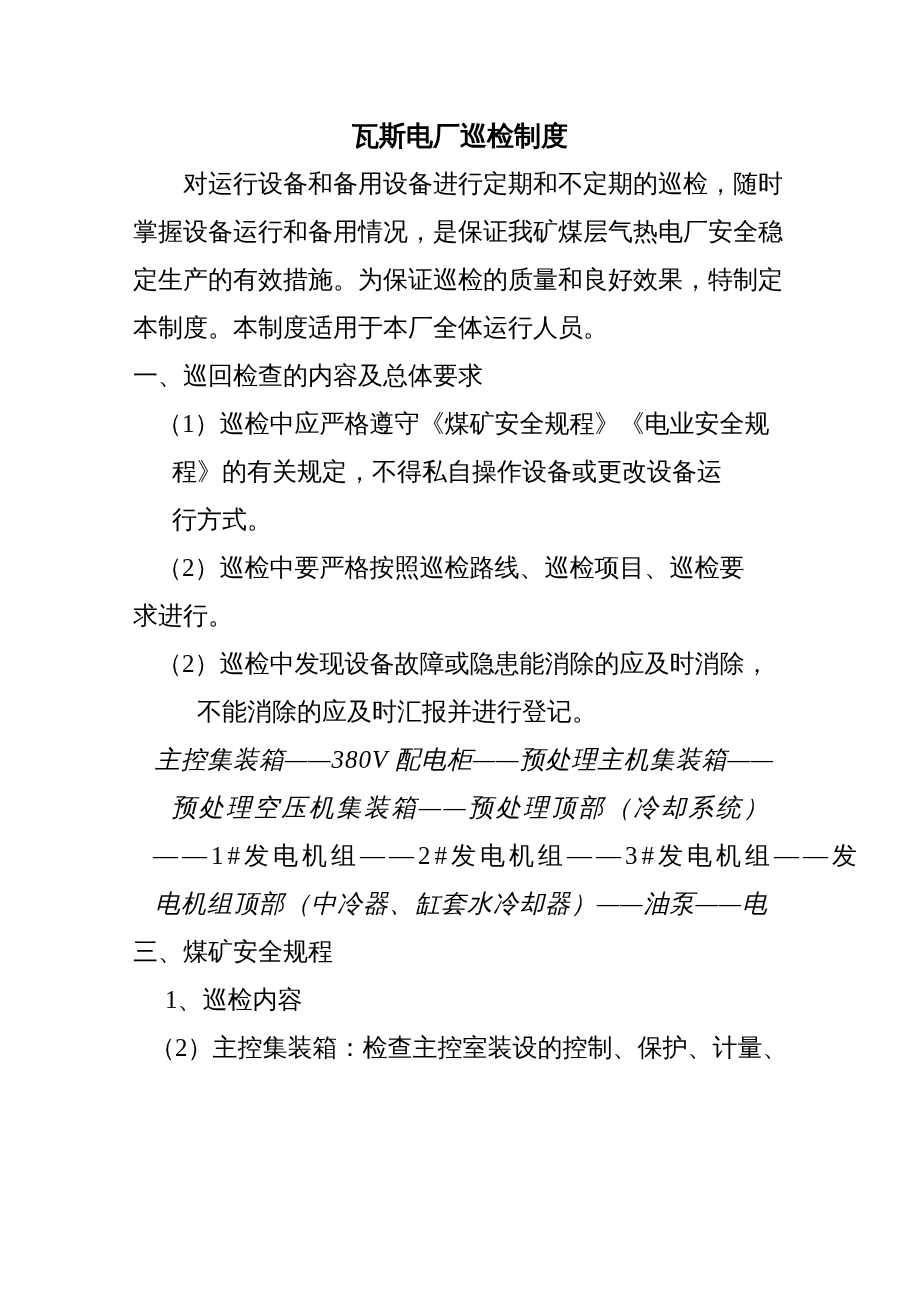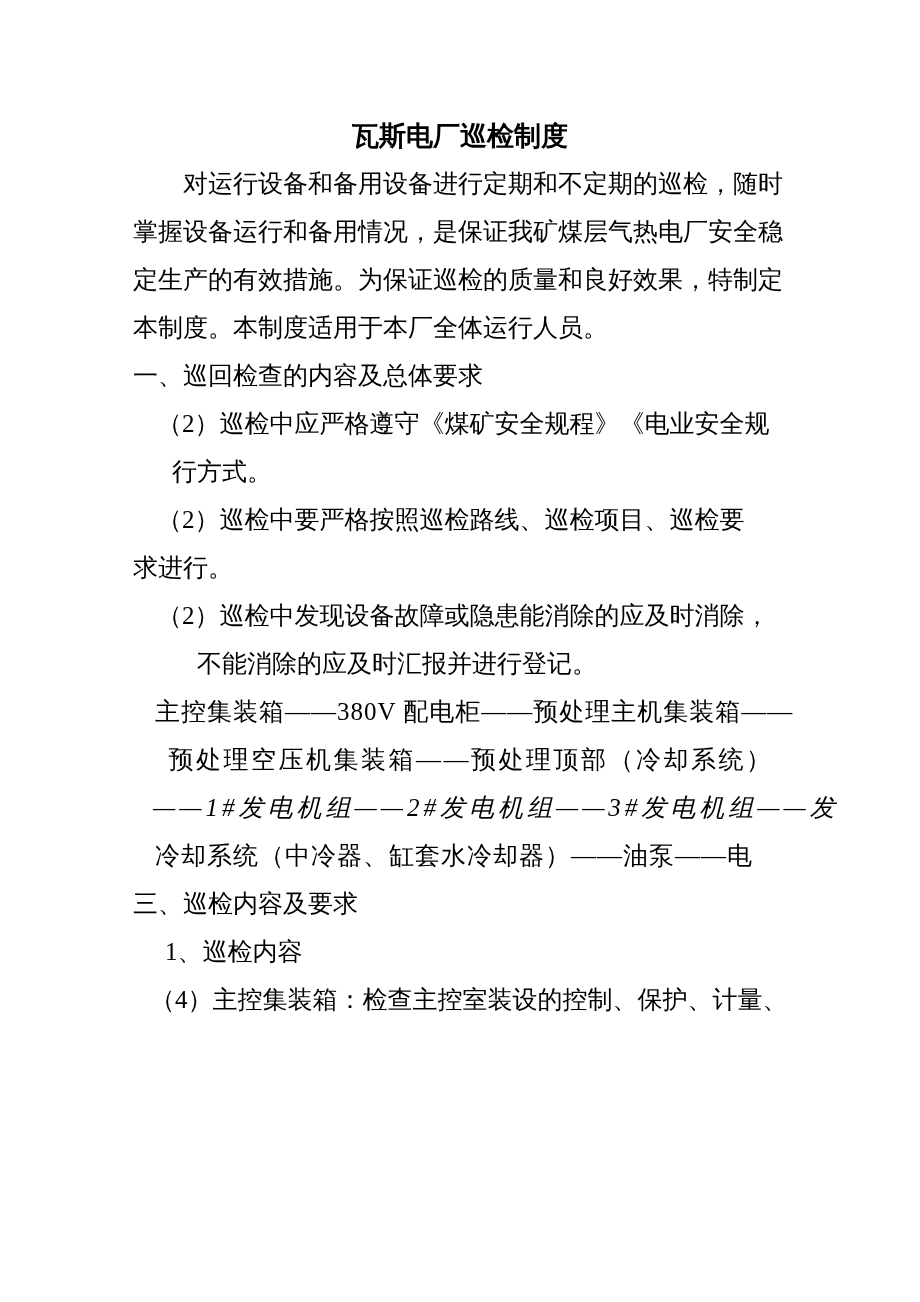--- a/index.html
+++ b/index.html
@@ -32,22 +32,22 @@
     text-align: center;
     font-weight: bold;
     font-size: 27px;
     font-family: "Liberation Sans", "DejaVu Sans", sans-serif;
   }
   
   .in50 { padding-left: 50px; }
   .in39 { padding-left: 39px; }
   .in24 { padding-left: 24px; }
   .in64 { padding-left: 64px; }
-  .in22 { padding-left: 22px; }
-  .in20 { padding-left: 20px; font-style: italic; }
+  .in22 { padding-left: 22px; font-style: italic; }
+  .in20 { padding-left: 20px; }
   .in32 { padding-left: 32px; }
   .in17 { padding-left: 17px; }
   
   .ls-a { letter-spacing: 1px; }
   .ls-b { letter-spacing: 2.5px; text-align: center; }
   .ls-c { letter-spacing: 4px; }
 </style>
 </head>
 <body>
 
@@ -56,33 +56,34 @@
 
     <div class="line title-line">瓦斯电厂巡检制度</div>
 
     <div class="line in50">对运行设备和备用设备进行定期和不定期的巡检，随时</div>
     <div class="line">掌握设备运行和备用情况，是保证我矿煤层气热电厂安全稳</div>
     <div class="line">定生产的有效措施。为保证巡检的质量和良好效果，特制定</div>
     <div class="line">本制度。本制度适用于本厂全体运行人员。</div>
 
     <div class="line">一、巡回检查的内容及总体要求</div>
 
-    <div class="line in24">（2）巡检中应严格遵守《煤矿安全规程》《电业安全规</div>
+    <div class="line in24">（1）巡检中应严格遵守《煤矿安全规程》《电业安全规</div>
+    <div class="line in39">程》的有关规定，不得私自操作设备或更改设备运</div>
     <div class="line in39">行方式。</div>
 
     <div class="line in24">（2）巡检中要严格按照巡检路线、巡检项目、巡检要</div>
     <div class="line">求进行。</div>
 
     <div class="line in24">（2）巡检中发现设备故障或隐患能消除的应及时消除，</div>
     <div class="line in64">不能消除的应及时汇报并进行登记。</div>
 
 
     <div class="line in22 ls-a">主控集装箱——380V 配电柜——预处理主机集装箱——</div>
     <div class="line in22 ls-b">预处理空压机集装箱——预处理顶部（冷却系统）</div>
     <div class="line in20 ls-c">——1#发电机组——2#发电机组——3#发电机组——发</div>
-    <div class="line in22 ls-a">冷却系统（中冷器、缸套水冷却器）——油泵——电</div>
+    <div class="line in22 ls-a">电机组顶部（中冷器、缸套水冷却器）——油泵——电</div>
 
-    <div class="line">三、巡检内容及要求</div>
+    <div class="line">三、煤矿安全规程</div>
     <div class="line in32">1、巡检内容</div>
-    <div class="line in17">（4）主控集装箱：检查主控室装设的控制、保护、计量、</div>
+    <div class="line in17">（2）主控集装箱：检查主控室装设的控制、保护、计量、</div>
 
   </div>
 </div>
 
 </body></html>

